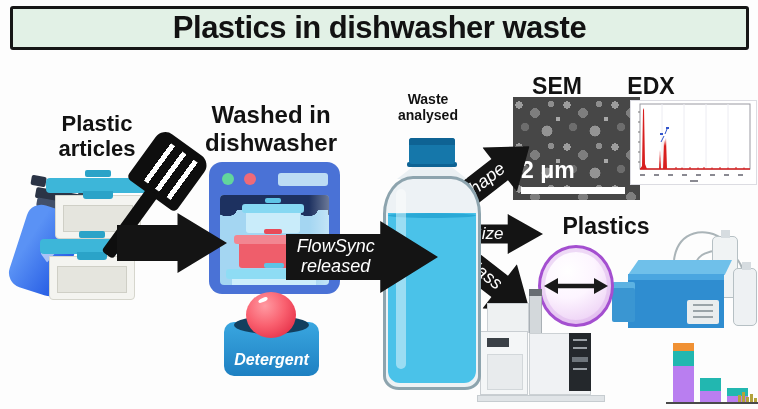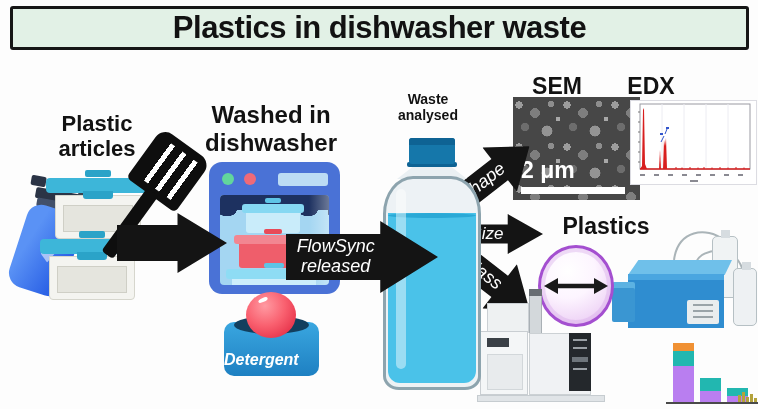--- a/index.html
+++ b/index.html
@@ -66,21 +66,21 @@
   .dwc .bod { border-radius:0 0 3px 3px; margin:0 auto; }
 
   .plus { position:absolute; left:250px; top:292px; width:34px; text-align:center; font-size:28px; font-weight:700; color:#141414; z-index:4; }
 
   .detergent { position:absolute; left:224px; top:322px; width:95px; height:54px; border-radius:10px;
     background:linear-gradient(180deg,#3aa7e0,#1e80c2); z-index:4; }
   .det-slot { position:absolute; left:10px; top:-6px; width:75px; height:18px; background:#123f5e; border-radius:50%; }
   .det-ball { position:absolute; left:22px; top:-30px; width:50px; height:46px; border-radius:50%;
     background:radial-gradient(circle at 38% 30%,#ff9aa2 0%,#f9606f 45%,#ea3b51 75%,#d42a40 100%); }
   .det-spec { position:absolute; left:34px; top:-24px; width:10px; height:4px; background:#ffffff; border-radius:50%; transform:rotate(-25deg); }
-  .det-label { position:absolute; left:0; right:0; bottom:7px; color:#ffffff;
+  .det-label { position:absolute; left:0; right:0; bottom:7px; text-align:center; color:#ffffff;
     font-style:italic; font-weight:700; font-size:16px; }
 
   
   .bottle { position:absolute; left:383px; top:138px; width:98px; height:252px; z-index:6; }
   .bt-cap { position:absolute; left:26px; top:0; width:46px; height:26px; background:#1577aa; border-radius:3px; }
   .bt-captop { position:absolute; left:26px; top:0; width:46px; height:7px; background:#0e6394; border-radius:3px 3px 0 0; }
   .bt-caplip { position:absolute; left:24px; top:24px; width:50px; height:5px; background:#0e6394; border-radius:2px; }
   .bt-neck { position:absolute; left:14px; top:29px; width:70px; height:12px; background:#eaf0f3;
     clip-path:polygon(22% 0,78% 0,100% 100%,0 100%); }
   .bt-body { position:absolute; left:0; top:38px; width:98px; height:214px; background:#edf2f5;

